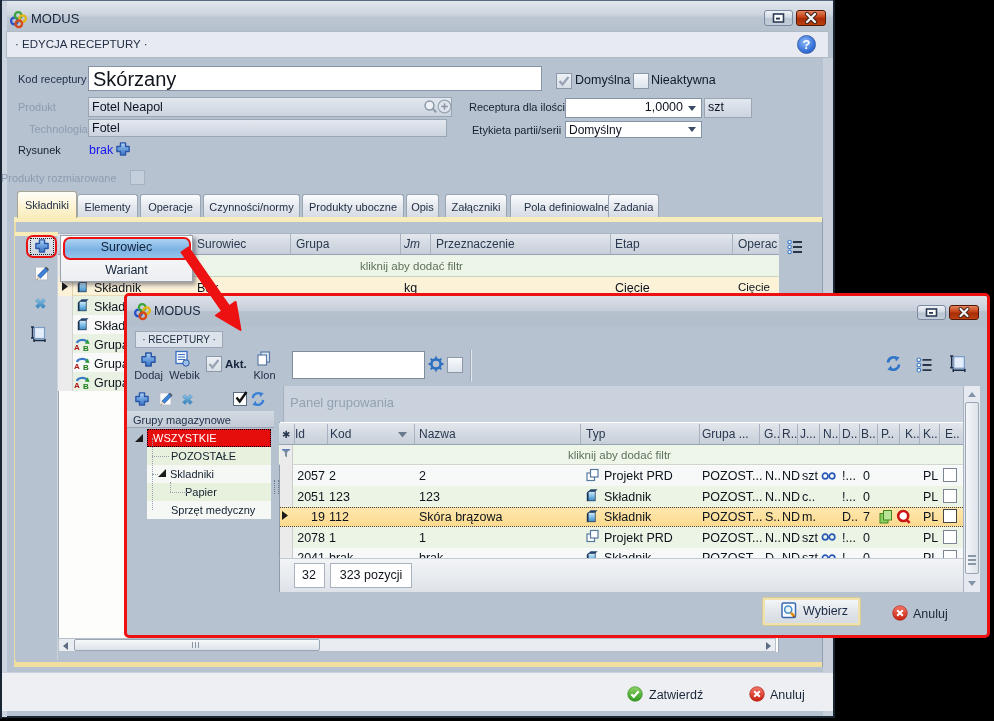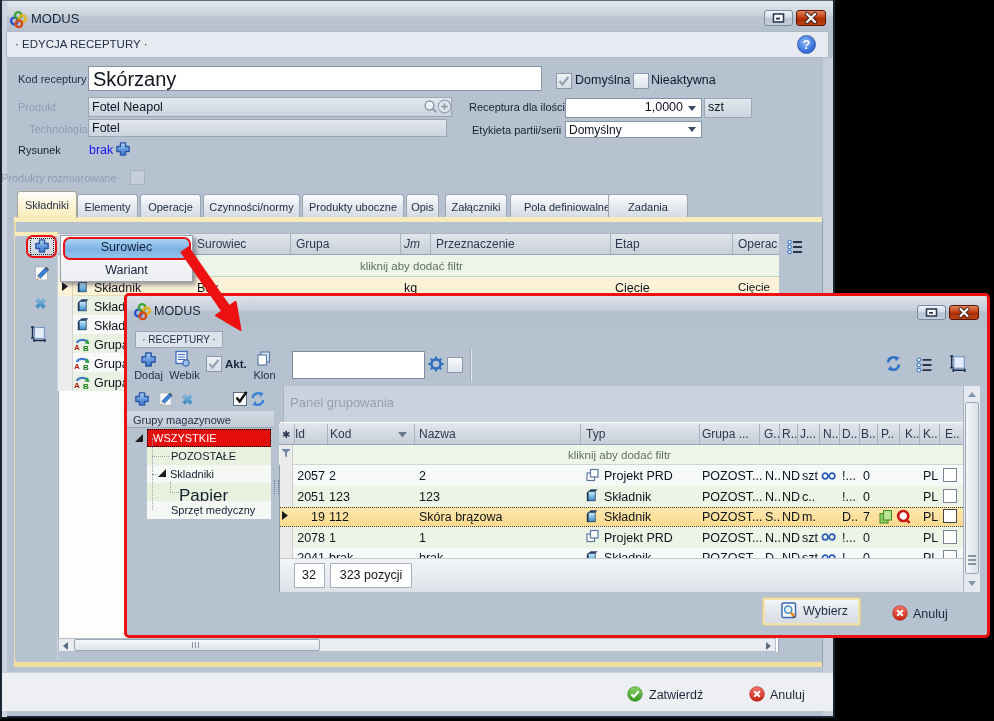--- a/index.html
+++ b/index.html
@@ -153,21 +153,21 @@
 <div class="lbl dis" style="left:1px;top:172px;font-size:11px;">Produkty rozmiarowane</div>
 <div class="ab" style="left:130px;top:170px;width:13px;height:13px;border:1px solid #a5b2c2;background:#c5cedb;"></div>
 
 <div class="tab" style="left:77px;width:61px;">Elementy</div>
 <div class="tab" style="left:140px;width:61px;">Operacje</div>
 <div class="tab" style="left:203px;width:97px;">Czynności/normy</div>
 <div class="tab" style="left:302px;width:102px;">Produkty uboczne</div>
 <div class="tab" style="left:406px;width:33px;">Opis</div>
 <div class="tab" style="left:445px;width:62px;">Załączniki</div>
 <div class="tab" style="left:510px;width:114px;">Pola definiowalne</div>
-<div class="tab" style="left:608px;width:80px;">Zadania</div>
+<div class="tab" style="left:608px;width:51px;">Zadania</div>
 
 <div class="ab" style="left:14px;top:217px;width:808px;height:5px;background:#f9ecbb;"></div>
 <div class="ab" style="left:14px;top:222px;width:2px;height:440px;background:#e9dca8;"></div>
 <div class="ab" style="left:14px;top:662px;width:808px;height:5px;background:#f2dfa0;"></div>
 <div class="tab" style="left:17px;top:191px;width:60px;height:27px;background:linear-gradient(#fefdf9,#fdf3d3 60%,#f9ecbb);border-color:#a8a590;line-height:26px;">Składniki</div>
 
 <div class="ab" style="left:15px;top:232px;width:43px;height:4px;background:#f9ecbb;"></div>
 <div class="ab" style="left:15px;top:236px;width:42px;height:424px;background:#b7c2d0;"></div>
 <div class="ab" style="left:57px;top:236px;width:1px;height:424px;background:#cbd3dd;"></div>
 
@@ -414,21 +414,21 @@
       </svg>
 <div class="ab" style="left:26px;top:136px;font-size:11px;color:#fff;">WSZYSTKIE</div>
 <div class="ab" style="left:20px;top:151px;width:124px;height:18px;background:#e7f1de;"></div>
 <div class="ab" style="left:44px;top:154px;font-size:11px;color:#13202f;">POZOSTAŁE</div>
 <div class="ab" style="left:20px;top:169px;width:124px;height:18px;background:#f6f8f6;"></div>
 <svg class="ab" style="left:31px;top:173px;" width="8" height="8">
         <polygon points="8,0 8,8 0,8" fill="#1c1c1c"></polygon>
       </svg>
 <div class="ab" style="left:43px;top:172px;font-size:11px;color:#13202f;">Skladniki</div>
 <div class="ab" style="left:20px;top:187px;width:124px;height:18px;background:#e7f1de;"></div>
-<div class="ab" style="left:52px;top:190px;font-size:17px;color:#13202f;">Papier</div>
+<div class="ab" style="left:58px;top:190px;font-size:11px;color:#13202f;">Papier</div>
 <div class="ab" style="left:20px;top:205px;width:124px;height:18px;background:#f6f8f6;"></div>
 <div class="ab" style="left:44px;top:208px;font-size:11px;color:#13202f;">Sprzęt medyczny</div>
 <div class="ab" style="left:25px;top:142px;width:0;height:72px;border-left:1px dotted #98a4b2;"></div>
 <div class="ab" style="left:25px;top:160px;width:17px;height:0;border-top:1px dotted #98a4b2;"></div>
 <div class="ab" style="left:25px;top:178px;width:6px;height:0;border-top:1px dotted #98a4b2;"></div>
 <div class="ab" style="left:43px;top:186px;width:0;height:10px;border-left:1px dotted #98a4b2;"></div>
 <div class="ab" style="left:43px;top:196px;width:17px;height:0;border-top:1px dotted #98a4b2;"></div>
 
 <div class="ab" style="left:147px;top:184px;width:3px;height:14px;border-left:1px dotted #68788c;border-right:1px dotted #68788c;"></div>
 

